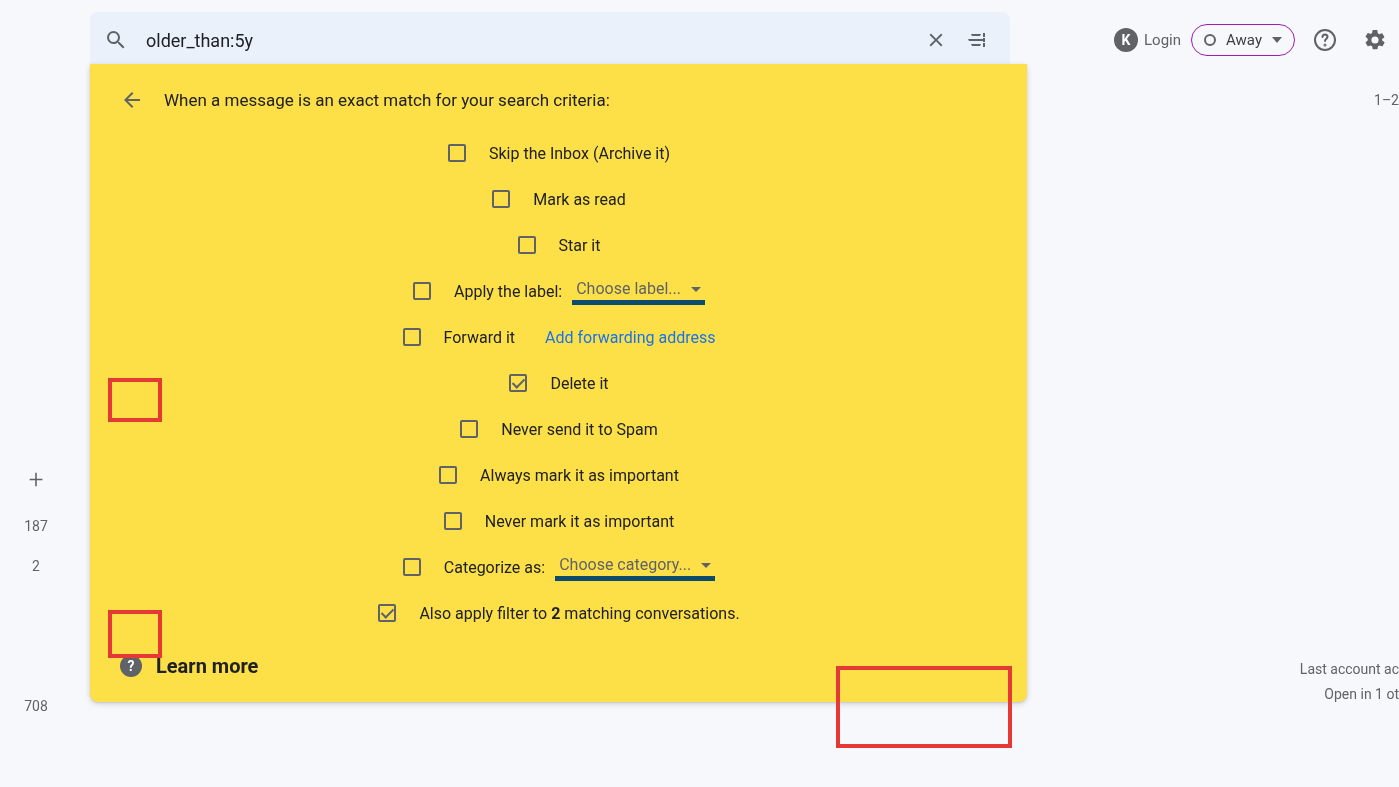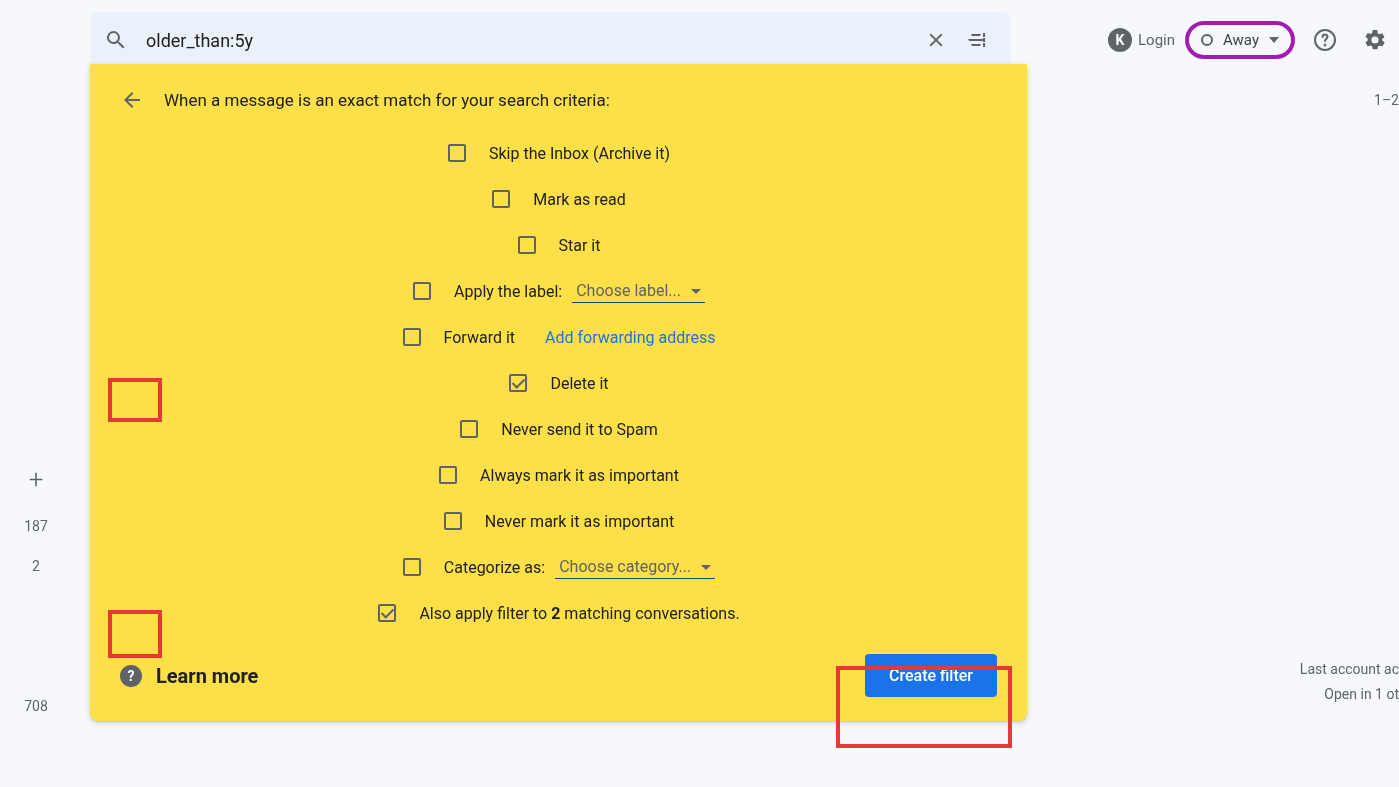--- a/index.html
+++ b/index.html
@@ -76,21 +76,21 @@
     border-radius: 50%;
     background: #5f6368;
     color: #fff;
     display: flex;
     align-items: center;
     justify-content: center;
     font-weight: bold;
     font-size: 14px;
   }
   .status-pill {
-    border: 4px solid #a21caf;
+    border: 1px solid #a21caf;
     border-radius: 20px;
     padding: 6px 12px;
     display: flex;
     align-items: center;
     gap: 10px;
     color: #3c4043;
     font-size: 15px;
     cursor: pointer;
   }
   .status-circle {
@@ -198,21 +198,21 @@
     border-width: 0 2px 2px 0;
     transform: rotate(45deg);
   }
   .filter-label {
     font-size: 16px;
     color: #202124;
   }
   .dropdown-inline {
     color: #5f6368;
     font-size: 16px;
-    border-bottom: 1px solid #0c4a6e;
+    border-bottom: 5px solid #0c4a6e;
     padding: 2px 24px 2px 4px;
     margin-left: -12px;
     position: relative;
     cursor: pointer;
   }
   .dropdown-inline::after {
     content: '';
     position: absolute;
     right: 4px;
     top: 50%;
@@ -426,21 +426,20 @@
         </div>
       <span class="filter-label">
         <span>Also apply filter to </span><span class="bold-inline">2</span><span> matching conversations.</span>
       </span>
     </div>
   </div>
 
   <div class="panel-footer">
     <div class="help-circle">?</div>
     <span class="learn-more">Learn more</span>
-    <button class="create-btn">Create filter</button>
   </div>
 </div>
 
 <div class="highlight-box" style="left:108px; top:378px; width:54px; height:44px;"></div>
 <div class="highlight-box" style="left:108px; top:610px; width:54px; height:48px;"></div>
 <div class="highlight-box" style="left:836px; top:666px; width:176px; height:82px;"></div>
 
 <div class="right-meta">1–2</div>
 
 <div class="footer-meta">

